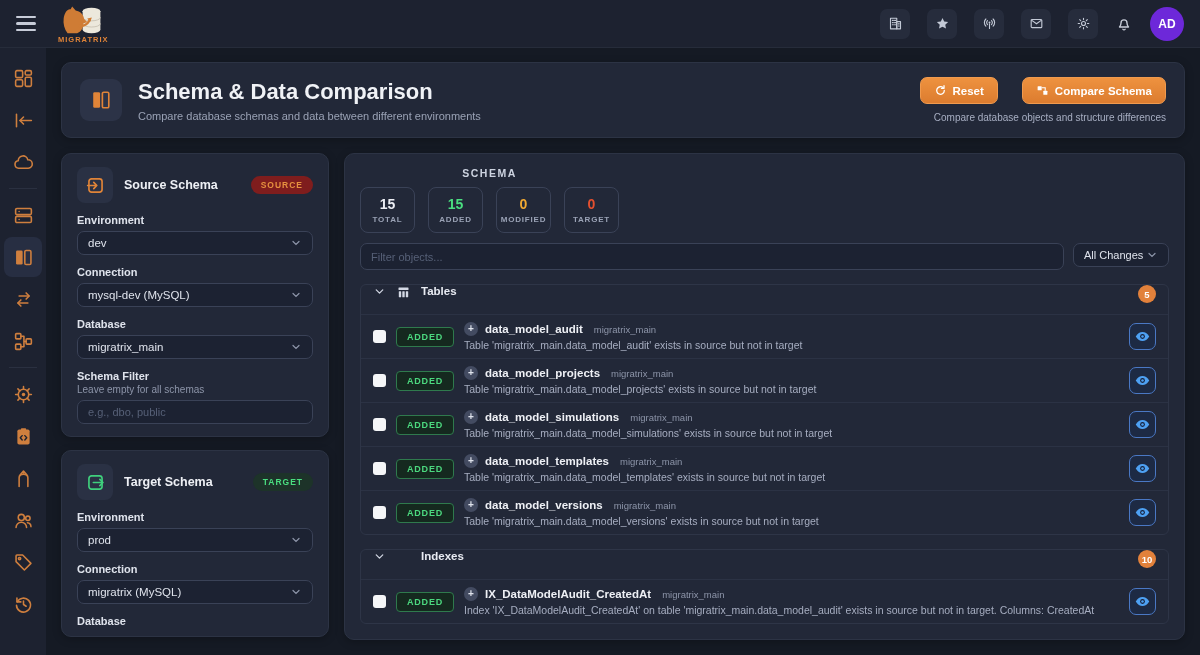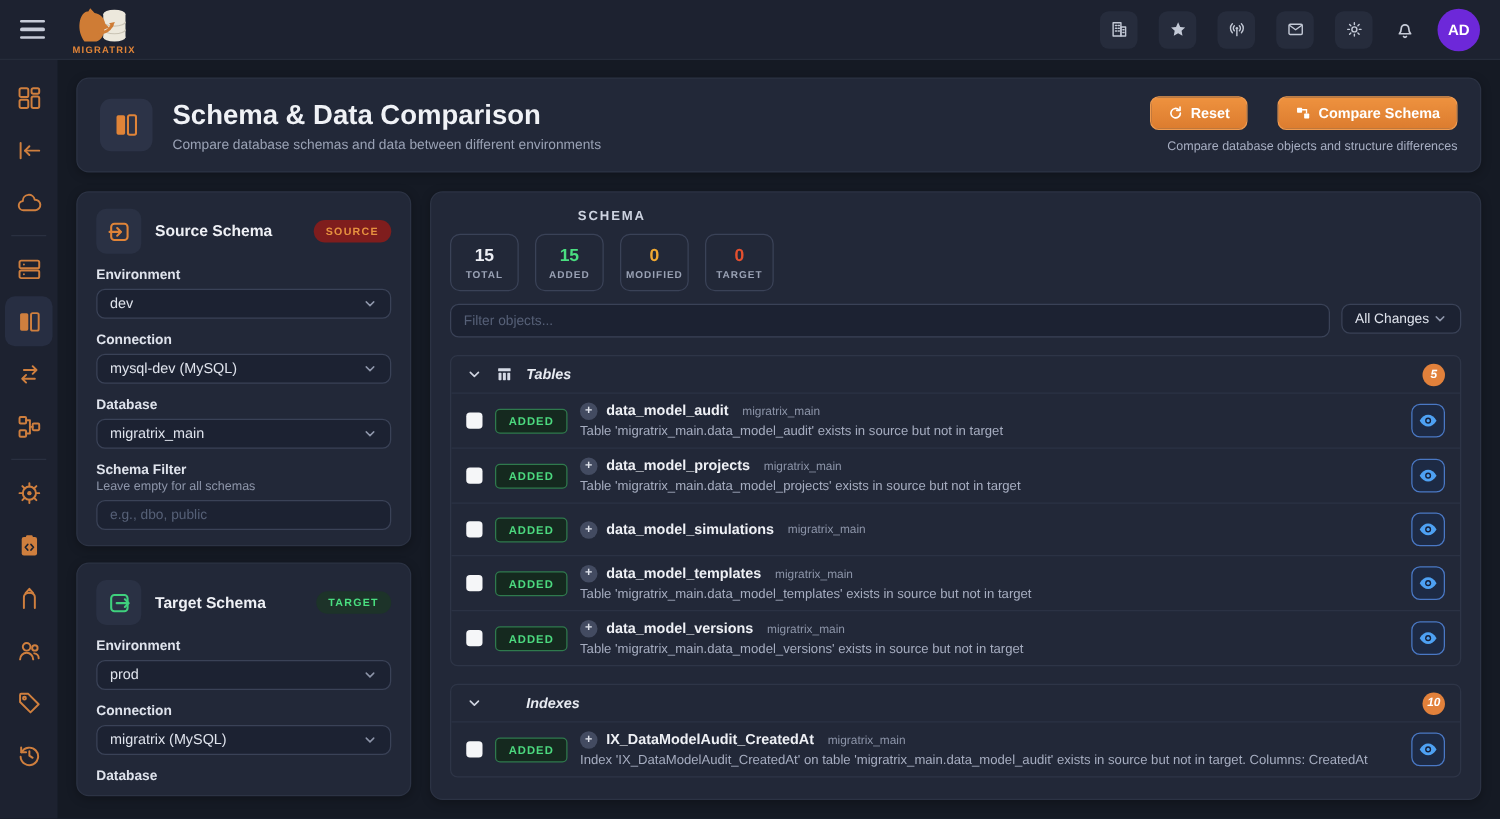--- a/index.html
+++ b/index.html
@@ -86,21 +86,21 @@
     width:55px; height:46px; border:1px solid #3a4257; border-radius:8px;
     display:flex; flex-direction:column; align-items:center; justify-content:center; gap:3px;
   }
   .stat-value { font-size:14px; font-weight:bold; }
   .stat-label { font-size:8px; letter-spacing:.8px; color:#9aa2b5; font-weight:bold; }
   .filter-row { display:flex; gap:9px; margin-top:10px; }
   .filter-input { flex:1; height:27px; cursor:text; }
   .changes-select { width:96px; flex-shrink:0; }
   .groups { margin-top:14px; display:flex; flex-direction:column; gap:14px; }
   .group { border:1px solid #2e3547; border-radius:6px; overflow:hidden; }
-  .group-header { height:29px; display:flex; align-items:center; gap:10px; padding:0 12px; cursor:pointer;font-style:italic; }
+  .group-header { height:29px; display:flex; align-items:flex-start; gap:10px; padding:0 12px; cursor:pointer; }
   .group-header .gchev { color:#cfd4e0; display:flex; }
   .group-header .gicon { color:#d4d9e5; display:flex; }
   .group-title { font-size:11.5px; font-weight:bold; color:#e8ebf2; }
   .count-badge {
     margin-left:auto; min-width:18px; height:18px; border-radius:50%; background:#e2813b;
     color:#fff; font-size:9.5px; font-weight:bold; display:flex; align-items:center; justify-content:center;
   }
   .diff-row { display:flex; align-items:center; gap:10px; padding:7px 12px; border-top:1px solid #2b3244; }
   .checkbox { width:13px; height:13px; background:#f5f6f8; border-radius:3px; flex-shrink:0; cursor:pointer; }
   .status-badge {
@@ -493,20 +493,21 @@
               </div>
               <div class="diff-row">
                 <span class="checkbox"></span>
                 <span class="status-badge">ADDED</span>
                 <div class="row-content">
                   <div class="row-line1">
                     <span class="plus-circle">+</span>
                     <span class="row-name">data_model_simulations</span>
                     <span class="row-schema">migratrix_main</span>
                   </div>
+                  <div class="row-desc">Table 'migratrix_main.data_model_simulations' exists in source but not in target</div>
                 </div>
                 <button class="eye-btn">
                   <svg viewBox="0 0 24 24" width="17" height="17" fill="none" stroke="currentColor" stroke-width="1.8" stroke-linecap="round" stroke-linejoin="round">
                     <path d="M2.5 12 C5 7.5 8.5 5.5 12 5.5 s7 2 9.5 6.5 C19 16.5 15.5 18.5 12 18.5 s-7 -2 -9.5 -6.5 Z" fill="currentColor" stroke="none"></path>
                     <circle cx="12" cy="12" r="3.4" fill="#16203a" stroke="none"></circle>
                     <circle cx="12" cy="12" r="1.8" fill="currentColor" stroke="none"></circle>
                   </svg>
                 </button>
               </div>
               <div class="diff-row">

